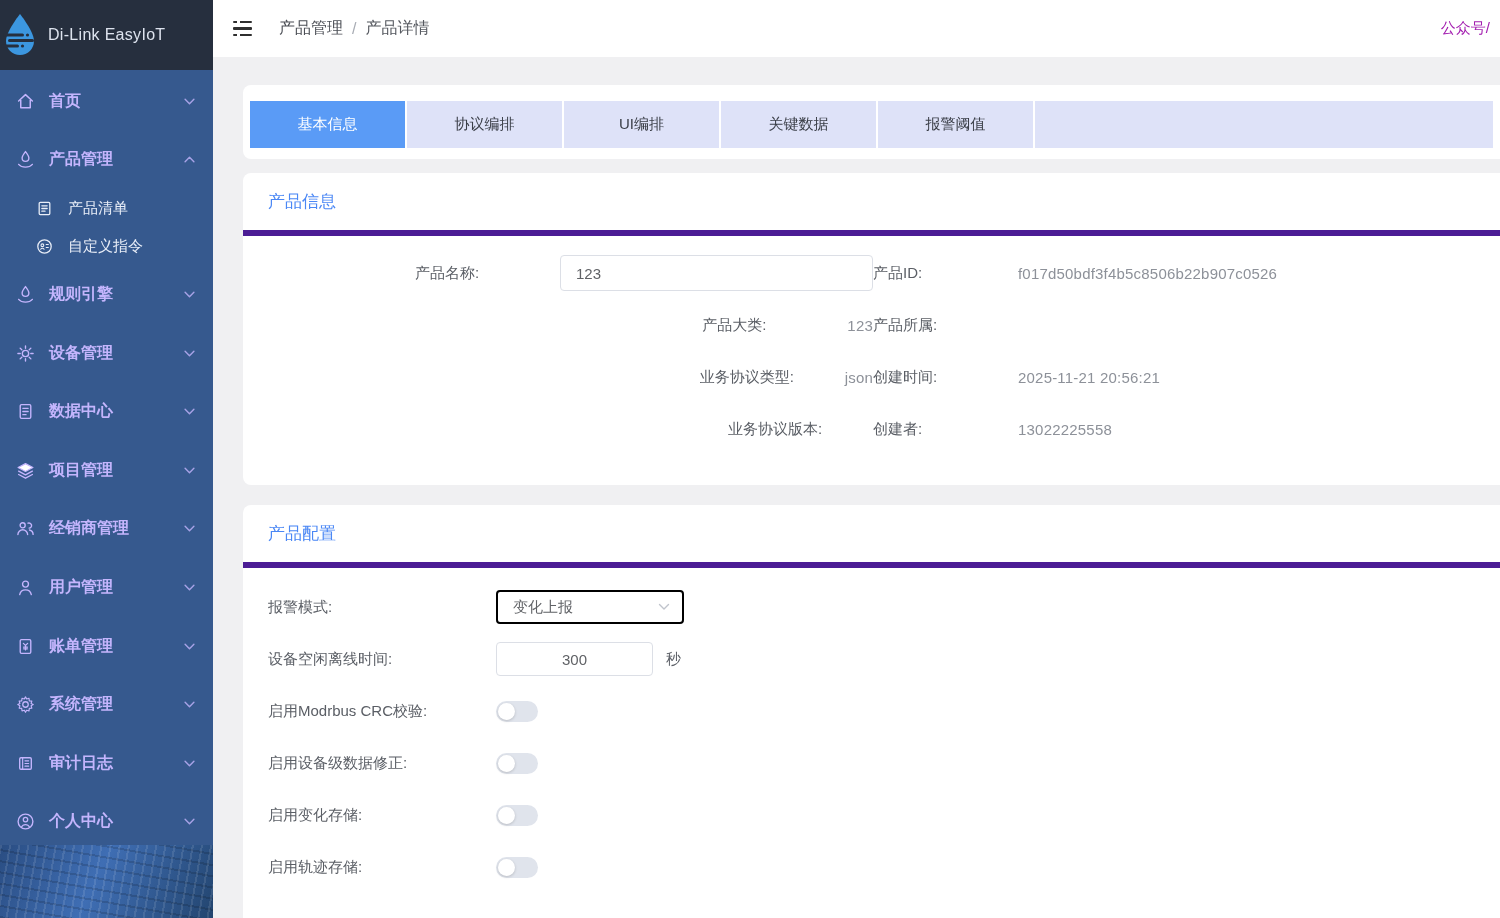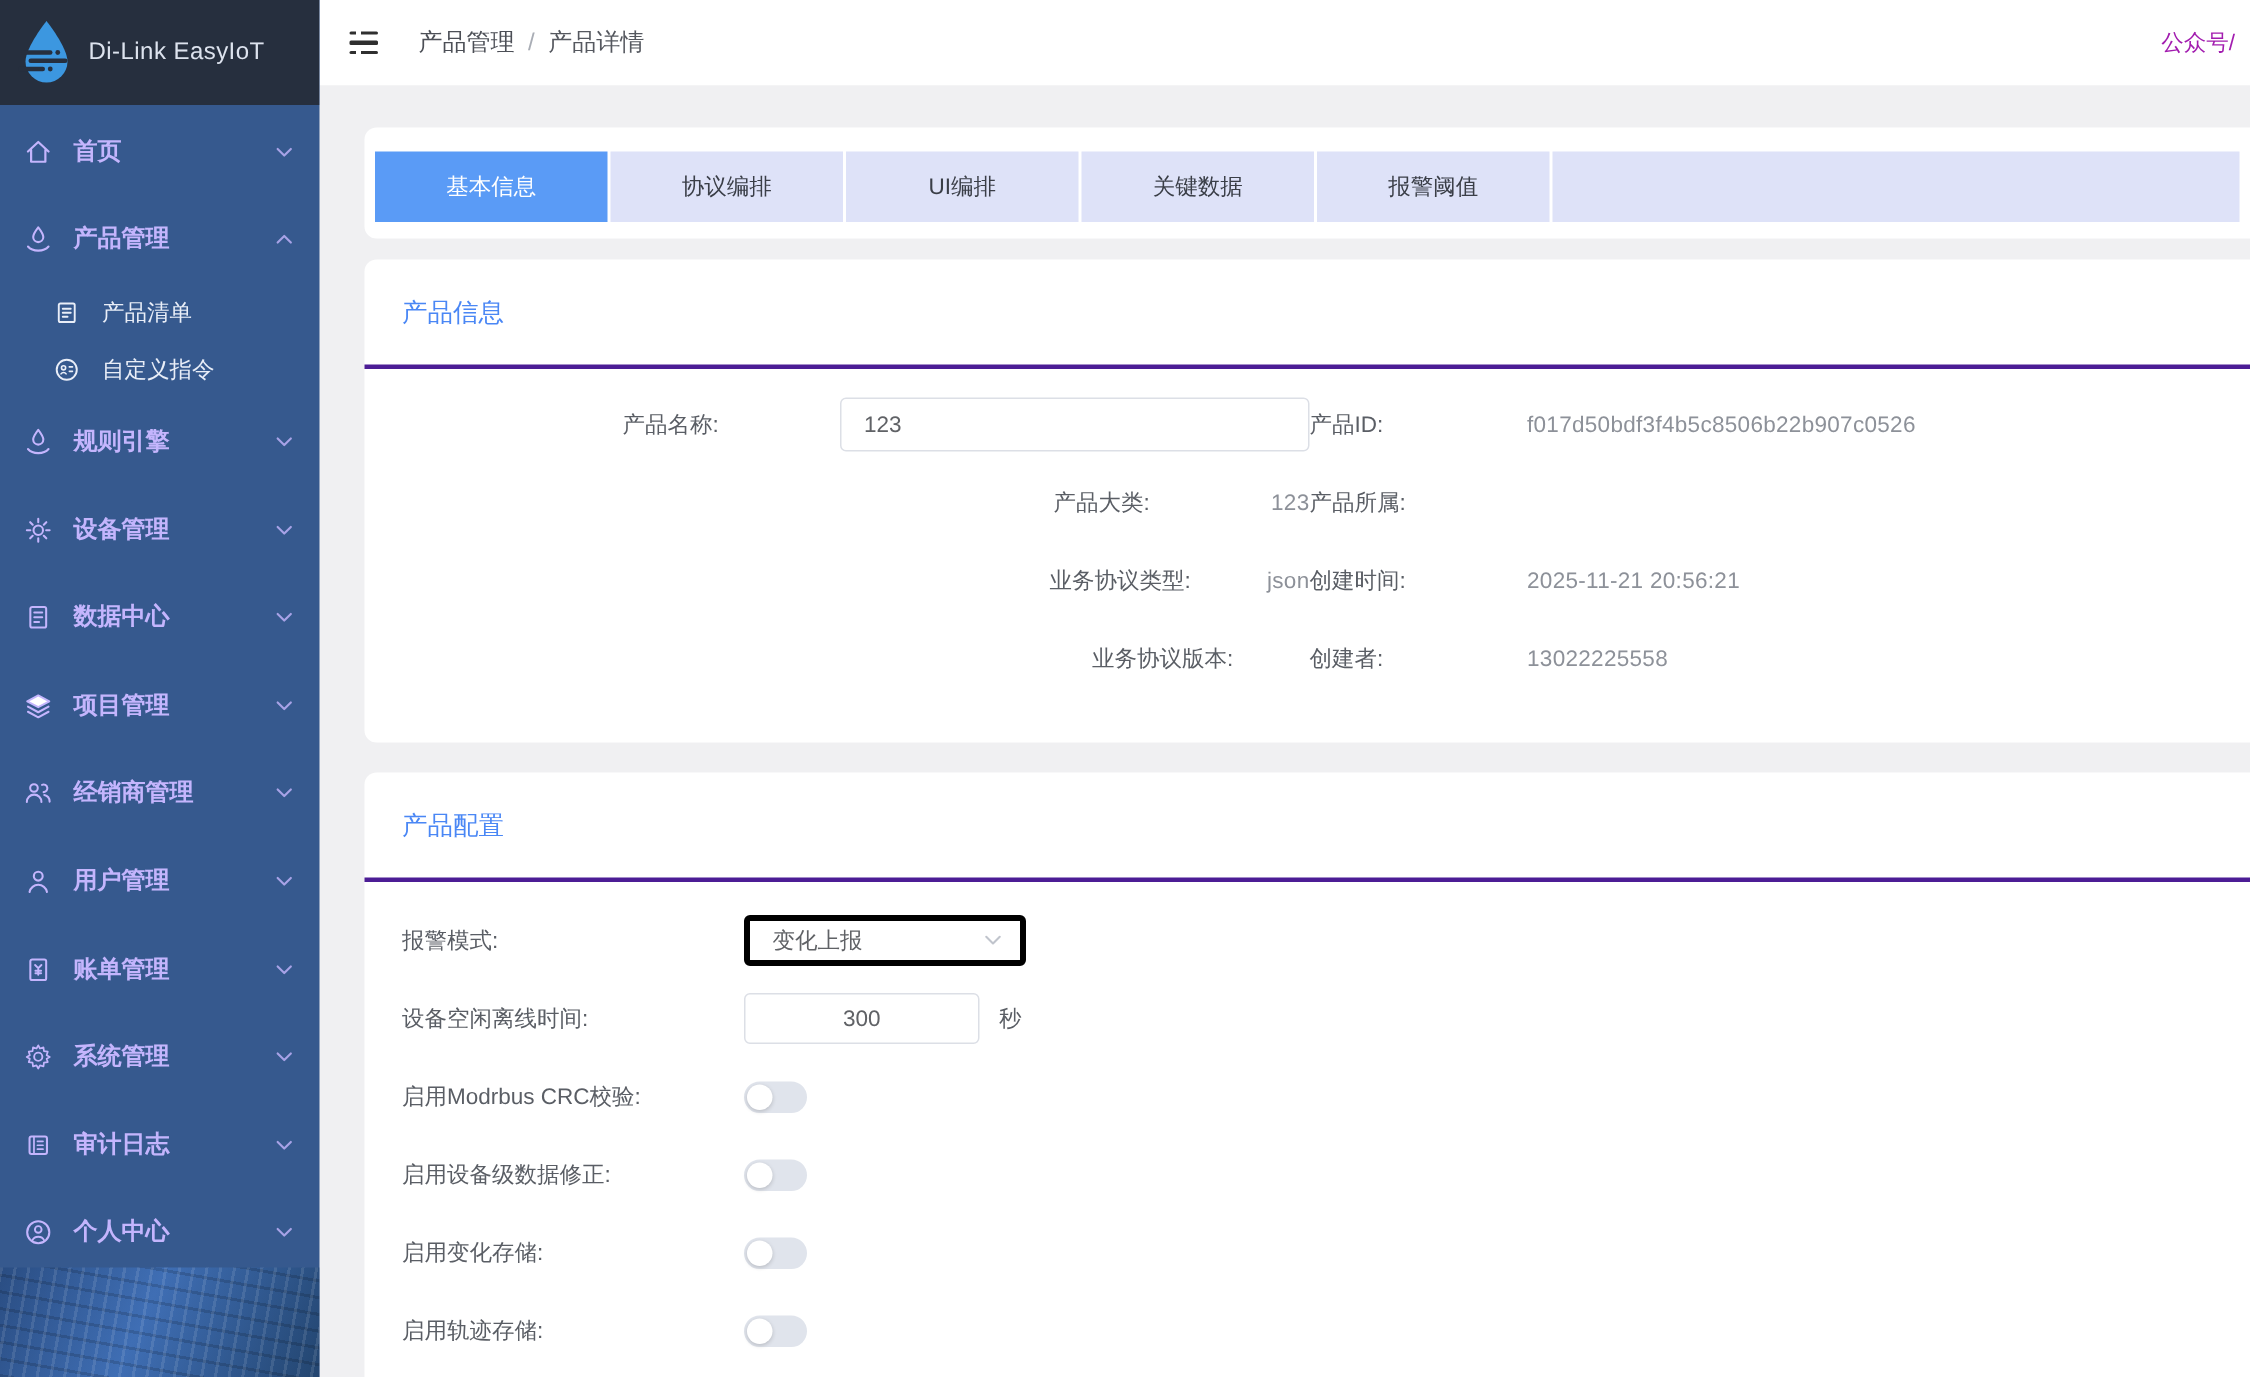--- a/index.html
+++ b/index.html
@@ -10,21 +10,20 @@
     position: relative;
   }
 
   
   .sidebar {
     position: absolute; left: 0; top: 0; width: 213px; height: 918px;
     background: #36598e; z-index: 5; overflow: hidden;
   }
   .side-header {
     height: 70px; background: #262f3e; display: flex; align-items: center;
-    padding-left: 11px;
   }
   .brand-name {
     color: #dde3ee; font-size: 16px; font-weight: 500; letter-spacing: .3px;
     margin-left: 8px; white-space: nowrap;
   }
   .menu { padding-top: 2px; }
   .menu-item {
     height: 58.6px; display: flex; align-items: center;
     padding: 0 18px 0 15px; color: #c4b5fd; font-size: 16px; font-weight: 600;
     cursor: pointer; white-space: nowrap;
@@ -76,42 +75,42 @@
     font-size: 15px; cursor: pointer;
   }
   .tab.active { background: #5a9bf6; color: #ffffff; font-weight: 500; }
   .tab-filler { flex: 1; background: #dee2f8; }
 
   .card {
     background: #fff; border-radius: 8px 0 0 8px; margin-top: 14px;
   }
   .card.second { margin-top: 20px; min-height: 430px; }
   .card-header {
-    height: 73px; display: flex; align-items: center; padding: 0 25px;
-    border-bottom: 3px solid #4c1d95;
+    height: 63px; display: flex; align-items: center; padding: 0 25px;
+    border-bottom: 6px solid #4c1d95;
   }
   .card-title { color: #4a87f5; font-size: 17px; font-weight: 500; }
 
   .info-body { padding: 11px 25px 30px; }
   .info-row { display: flex; height: 52px; align-items: center; }
   .col-left { width: 605px; display: flex; align-items: center; justify-content: flex-end; }
   .col-right { flex: 1; display: flex; align-items: center; }
   .f-label { width: 145px; flex: none; color: #5a5e65; font-size: 15px; }
   .f-value { color: #8d9199; font-size: 15px; letter-spacing: .2px; }
   .text-input {
     width: 313px; height: 36px; border: 1px solid #dcdfe6; border-radius: 4px;
     font-size: 15px; color: #606266; padding: 0 15px; outline: none;
     font-family: "Liberation Sans", "DejaVu Sans", sans-serif; background: #fff;
   }
 
   .cfg-body { position: relative; padding: 13px 25px 40px; }
   .cfg-row { display: flex; height: 52px; align-items: center; }
   .cfg-label { width: 228px; flex: none; color: #5a5e65; font-size: 15px; }
   .select-box {
-    width: 188px; height: 34px; border: 4px solid #000000; border-radius: 4px;
+    width: 188px; height: 34px; border: 2px solid #000000; border-radius: 4px;
     display: flex; align-items: center; padding: 0 12px 0 15px;
     color: #606266; font-size: 15px; cursor: pointer; background: #fff;
   }
   .select-box .sel-chev { margin-left: auto; display: flex; color: #c0c4cc; }
   .num-input {
     width: 157px; height: 34px; border: 1px solid #dcdfe6; border-radius: 4px;
     font-size: 15px; color: #606266; text-align: center; outline: none;
     font-family: "Liberation Sans", "DejaVu Sans", sans-serif; background: #fff;
   }
   .unit { color: #5a5e65; font-size: 15px; margin-left: 13px; }

